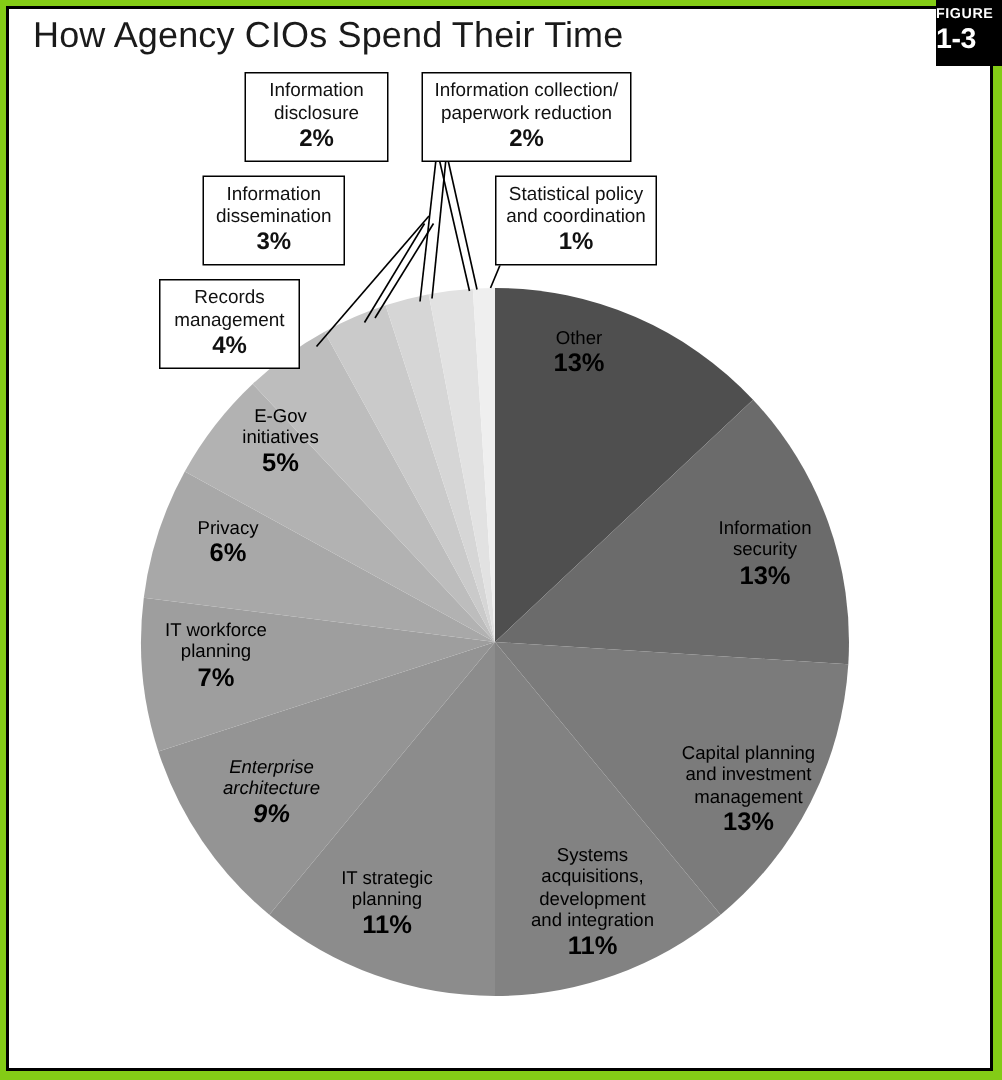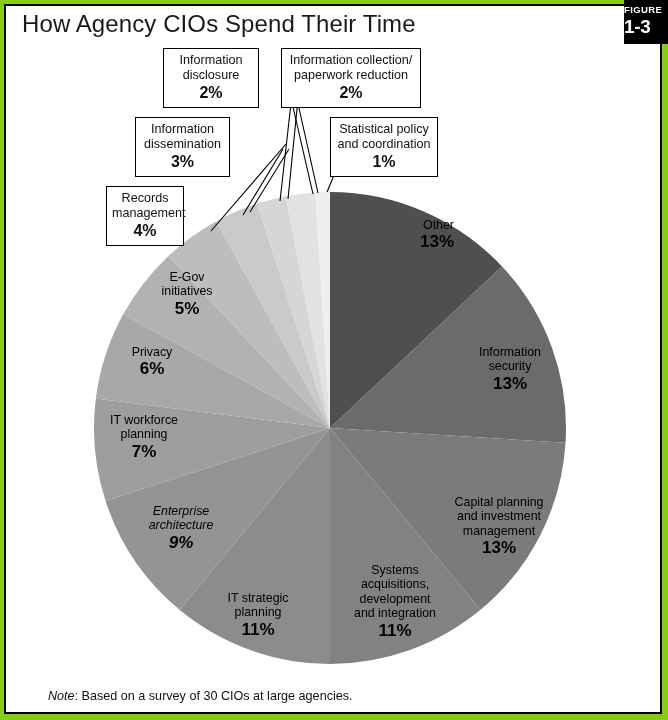--- a/index.html
+++ b/index.html
@@ -82,27 +82,27 @@
     <span>dissemination</span>
     <span class="pct">3%</span>
   </div>
 
   <div class="callout" style="left:330px;top:117px;width:108px;">
     <span>Statistical policy</span><br>
     <span>and coordination</span>
     <span class="pct">1%</span>
   </div>
 
-  <div class="callout" style="left:106px;top:186px;width:78px;">
+  <div class="callout" style="left:106px;top:186px;width:94px;">
     <span>Records</span><br>
     <span>management</span>
     <span class="pct">4%</span>
   </div>
 
-  <div class="slice-label" style="left:358px;top:218px;width:96px;text-align:right;">
+  <div class="slice-label" style="left:338px;top:218px;width:96px;">
     <span>Other</span>
     <span class="pct">13%</span>
   </div>
 
   <div class="slice-label" style="left:455px;top:345px;width:110px;">
     <span>Information</span><br>
     <span>security</span>
     <span class="pct">13%</span>
   </div>
 
@@ -114,21 +114,21 @@
   </div>
 
   <div class="slice-label" style="left:340px;top:563px;width:110px;">
     <span>Systems</span><br>
     <span>acquisitions,</span><br>
     <span>development</span><br>
     <span>and integration</span>
     <span class="pct">11%</span>
   </div>
 
-  <div class="slice-label" style="left:212px;top:591px;width:92px;">
+  <div class="slice-label" style="left:212px;top:578px;width:92px;">
     <span>IT strategic</span><br>
     <span>planning</span>
     <span class="pct">11%</span>
   </div>
 
   <div class="slice-label" style="left:128px;top:504px;width:106px;font-style:italic;">
     <span>Enterprise</span><br>
     <span>architecture</span>
     <span class="pct">9%</span>
   </div>
@@ -144,17 +144,14 @@
     <span class="pct">6%</span>
   </div>
 
   <div class="slice-label" style="left:142px;top:270px;width:90px;text-align:center;">
     <span>E-Gov</span><br>
     <span>initiatives</span>
     <span class="pct">5%</span>
   </div>
 
   <div class="footnotes">
-    <div>
-      <i>Note</i><span>: Based on a survey of 30 CIOs at large agencies.</span>
-    </div>
   </div>
 </div>
 
 </body></html>

